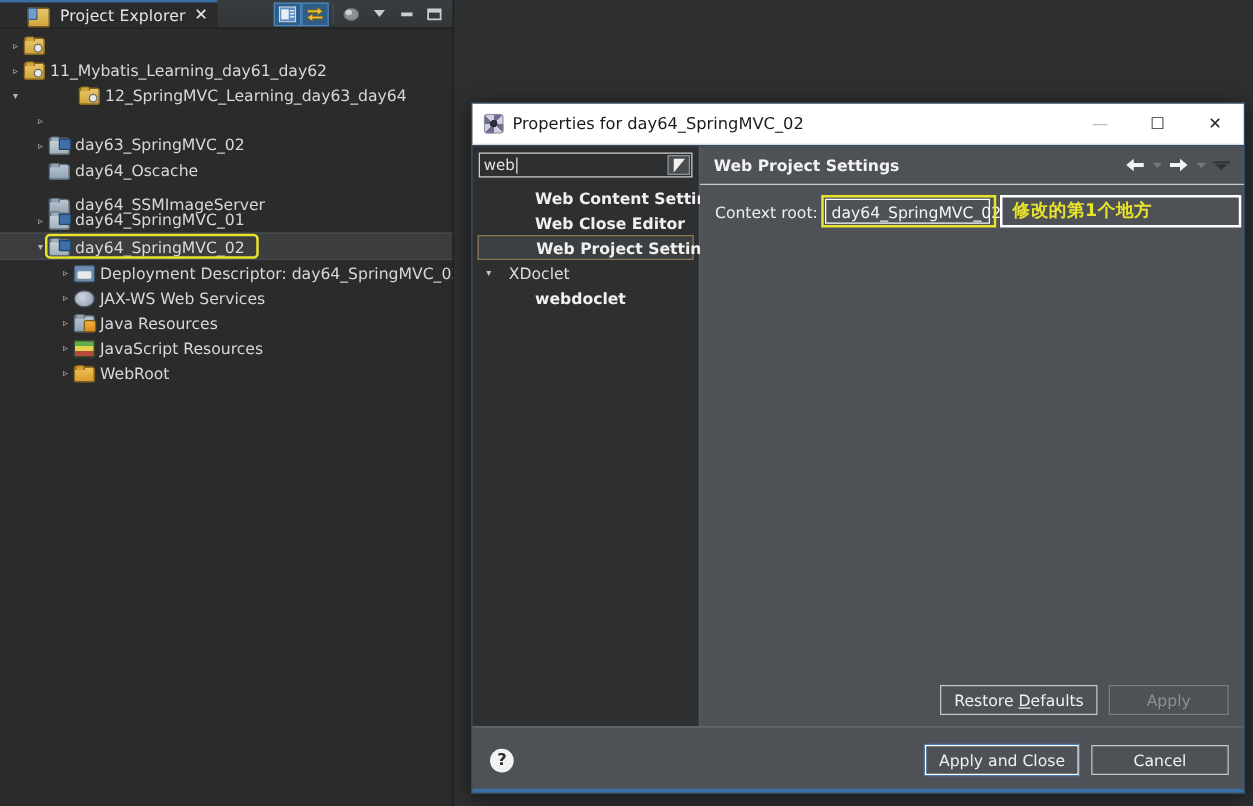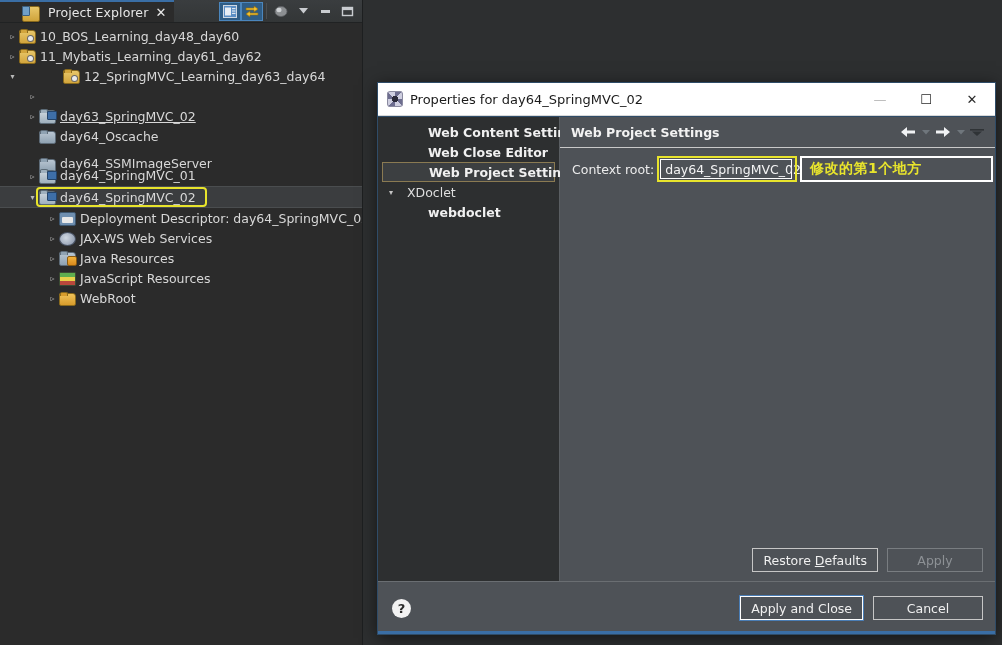--- a/index.html
+++ b/index.html
@@ -583,21 +583,20 @@
     </div>
 
     <div id="tree">
 
     <div class="row" style="padding-left: 6px;">
           <span class="arrow">▹</span>
           <span style="display: flex; align-items: center;">
             <span class="icn">
               <span class="ic-projfolder" style="position: absolute; left: 0px;"></span>
             </span>
-            <span class="lbl">10_BOS_Learning_day48_day60</span>
           </span>
         </div>
         <div class="row" style="padding-left: 6px;">
           <span class="arrow">▹</span>
           <span style="display: flex; align-items: center;">
             <span class="icn">
               <span class="ic-projfolder" style="position: absolute; left: 0px;"></span>
             </span>
             <span class="lbl">11_Mybatis_Learning_day61_day62</span>
           </span>
@@ -609,21 +608,21 @@
               <span class="ic-projfolder" style="position: absolute; left: 0px;"></span>
             </span>
             <span class="lbl">12_SpringMVC_Learning_day63_day64</span>
           </span>
         </div>
         <div class="row" style="padding-left: 26px;">
           <span class="arrow">▹</span>
         </div>
         <div class="row" style="padding-left: 26px;">
           <span class="arrow">▹</span>
-          <span style="display: flex; align-items: center; text-decoration: underline;">
+          <span style="display: flex; align-items: flex-start;">
             <span class="icn">
               <span class="ic-webproj" style="position: absolute; left: 0px;"></span>
             </span>
             <span class="lbl">day63_SpringMVC_02</span>
           </span>
         </div>
         <div class="row" style="padding-left: 26px;">
           <span class="arrow none">▹</span>
           <span style="display: flex; align-items: center;">
             <span class="icn">
@@ -713,20 +712,25 @@
       <span id="dlg-title-icon"></span>
       <span id="dlg-title-text">Properties for day64_SpringMVC_02</span>
       <span class="win-btn disabled">—</span>
       <span class="win-btn">☐</span>
       <span class="win-btn">✕</span>
     </div>
 
     <div id="dlg-body">
 
       <div id="dlg-nav">
+        <div id="filter-wrap">
+          <span id="filter-text" title="type filter text">web</span>
+          <span id="filter-caret"></span>
+          <span id="filter-clear"></span>
+        </div>
         <div id="nav-list">
 
         <div class="nav-row bold indent">
               <span class="nav-arrow none">▹</span>
               <span class="nav-lbl">Web Content Settings</span>
             </div>
             <div class="nav-row bold indent">
               <span class="nav-arrow none">▹</span>
               <span class="nav-lbl">Web Close Editor</span>
             </div>

